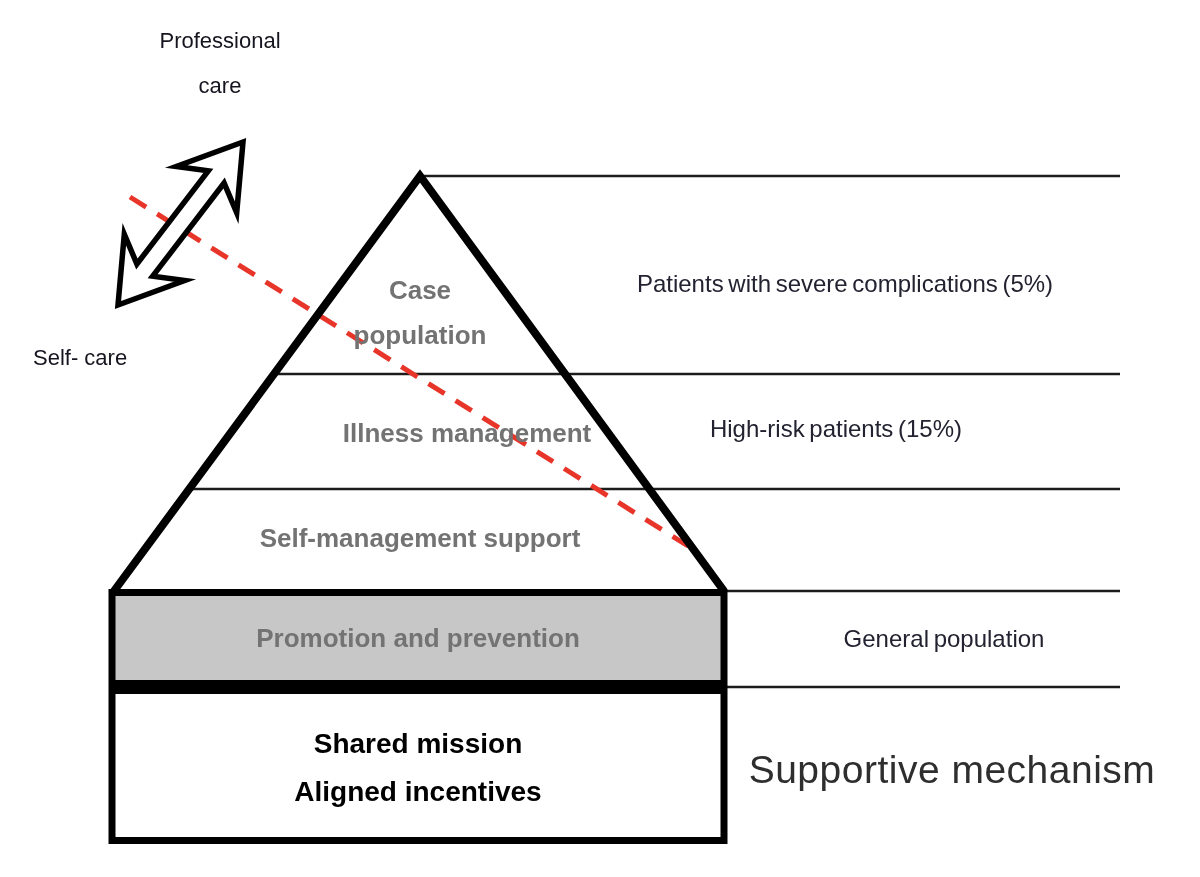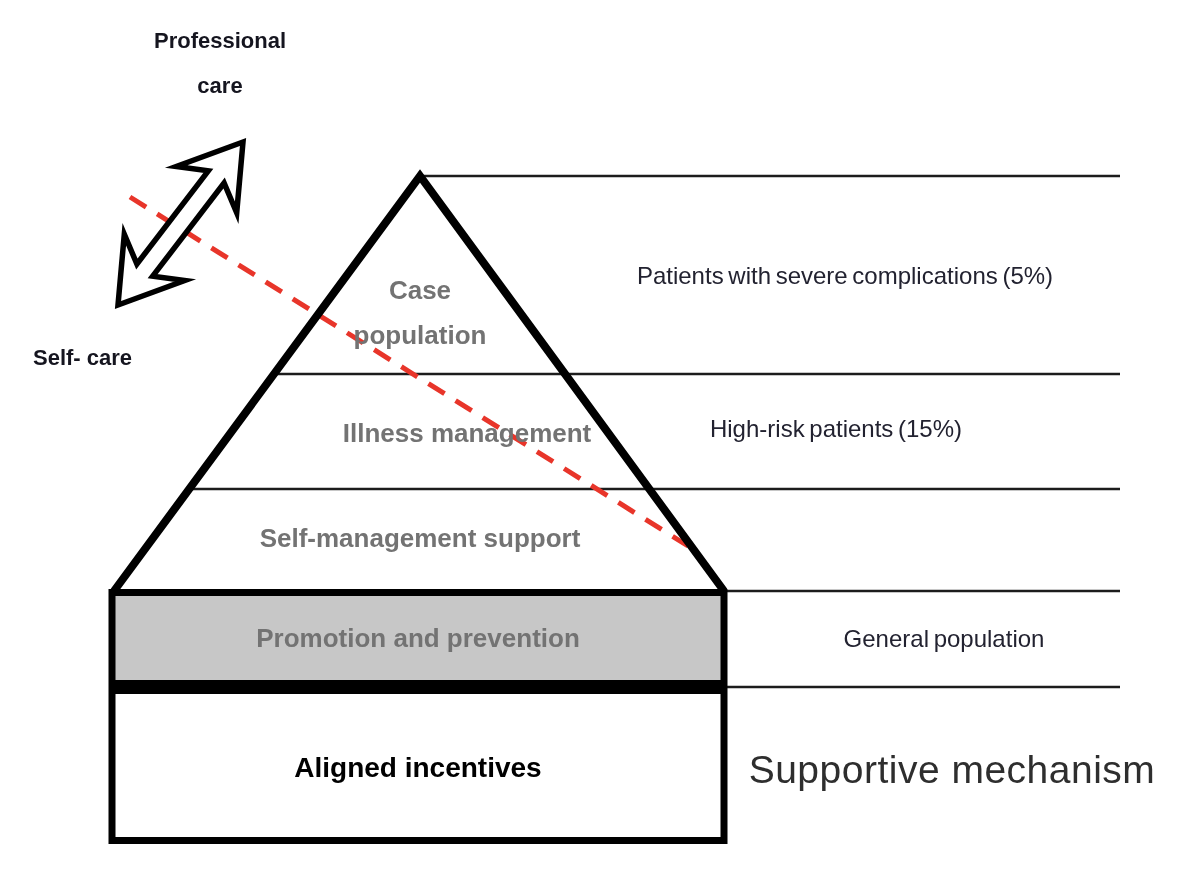--- a/index.html
+++ b/index.html
@@ -29,21 +29,21 @@
     color:#000000;
   }
   .found-label span{display:block;}
   .right-label{
     font-size:24px;
     font-weight:normal;
     word-spacing:-2px;
     color:#222230;
   }
   .spectrum-label{
-    font-weight:bold;
+    font-weight:normal;
     font-size:22px;
     line-height:30px;
     color:#15151f;
   }
   .support-label{
     font-size:39px;
     font-weight:normal;
     color:#2e2e2e;
     letter-spacing:0.5px;
   }
@@ -81,21 +81,22 @@
 
   <div class="lbl pyr-label center two-line" style="left:420px;top:313px;">
     <span>Case</span>
     <span>population</span>
   </div>
   <div class="lbl pyr-label center" style="left:420px;top:433px;margin-left:47px;">Illness management</div>
   <div class="lbl pyr-label center" style="left:420px;top:538px;">Self-management support</div>
   <div class="lbl pyr-label center" style="left:418px;top:638px;">Promotion and prevention</div>
 
   <div class="lbl found-label center" style="left:418px;top:768px;">
+    <span>Shared mission</span>
     <span>Aligned incentives</span>
   </div>
 
-  <div class="lbl right-label center" style="left:845px;top:276px;">Patients with severe complications (5%)</div>
+  <div class="lbl right-label center" style="left:845px;top:284px;">Patients with severe complications (5%)</div>
   <div class="lbl right-label center" style="left:836px;top:429px;">High-risk patients (15%)</div>
   <div class="lbl right-label center" style="left:898px;top:639px;margin-left:46px;">General population</div>
   <div class="lbl support-label center" style="left:952px;top:770px;">Supportive mechanism</div>
 
 </div>
 
 </body></html>

